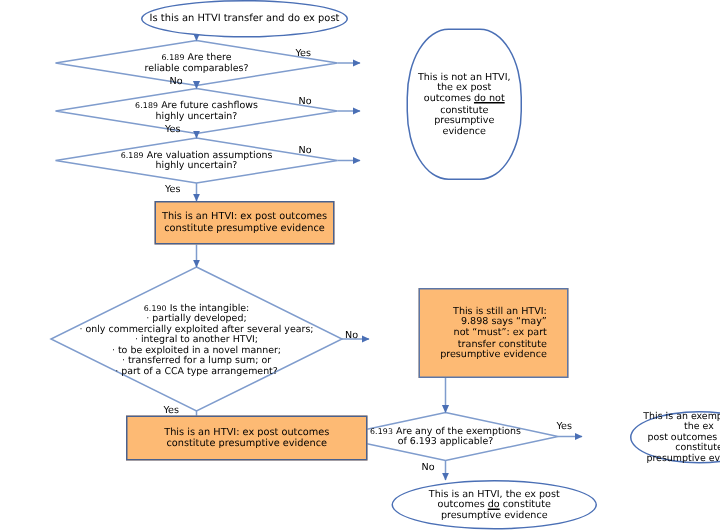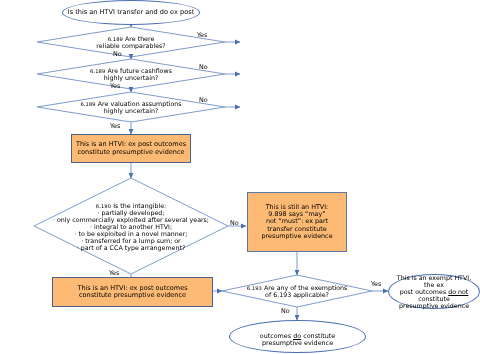--- a/index.html
+++ b/index.html
@@ -3,21 +3,21 @@
 <meta charset="utf-8">
 <style>
   html,body{margin:0;padding:0;background:#ffffff;}
   body{
     font-family:"DejaVu Sans", sans-serif;
     width:480px;height:354px;overflow:hidden;
   }
   #flow{position:relative;width:480px;height:354px;background:#fff;}
   svg#edges{position:absolute;left:0;top:0;width:480px;height:354px;}
 
-  .node{position:absolute;box-sizing:border-box;display:flex;align-items:center;justify-content:center;text-align:center;color:#000;}
+  .node{position:absolute;box-sizing:border-box;display:flex;align-items:center;justify-content:center;text-align:center;color:#000;margin-left:32px;}
   .node .txt{display:block;line-height:1.12;padding:0 2px;}
 
   
   .oval{border:1px solid #4a6fb5;border-radius:50%/50%;background:#fff;}
   .capsule{border:1px solid #4a6fb5;border-radius:28px/46px;background:#fff;}
   .rect{border:1px solid #5b76a8;background:#fdba74;}
   .rect.thick{border:1px solid #48618f;}
 
   
   .diamond-label{position:absolute;display:flex;align-items:center;justify-content:center;text-align:center;color:#000;}
@@ -100,20 +100,30 @@
   </div>
 
   <div class="diamond-label" style="left:46px;top:95px;width:170px;height:24px;font-size:6.3px;">
     <span class="txt">
       <span class="sec">6.189</span>
       <span>Are valuation assumptions</span><br>
       <span>highly uncertain?</span>
     </span>
   </div>
 
+  <div class="node capsule" style="left:239px;top:19px;width:77px;height:101px;font-size:6.4px;">
+    <span class="txt">
+      <span>This is not an HTVI,</span><br>
+      <span>the ex post</span><br>
+      <span>outcomes </span><span class="u">do not</span><br>
+      <span>constitute</span><br>
+      <span>presumptive</span><br>
+      <span>evidence</span>
+    </span>
+  </div>
 
   <div class="node rect thick" style="left:71px;top:134px;width:120px;height:29px;font-size:6.5px;">
     <span class="txt">
       <span>This is an HTVI: ex post outcomes</span><br>
       <span>constitute presumptive evidence</span>
     </span>
   </div>
 
   <div class="diamond-label" style="left:14px;top:196px;width:234px;height:60px;font-size:6.3px;">
     <span class="txt">
@@ -121,21 +131,21 @@
       <span>Is the intangible:</span><br>
       <span class="blist">·   partially developed;</span>
       <span class="blist">·  only commercially exploited after several  years;</span>
       <span class="blist">·   integral to another HTVI;</span>
       <span class="blist">·   to be exploited in a novel manner;</span>
       <span class="blist">·   transferred for a lump sum; or</span>
       <span class="blist">·   part of a CCA type arrangement?</span>
     </span>
   </div>
 
-  <div class="node rect" style="left:247px;top:192px;width:100px;height:60px;font-size:6.4px;">
+  <div class="node rect" style="left:247px;top:192px;width:100px;height:60px;font-size:6.4px;text-align:right;">
     <span class="txt">
       <span>This is still an HTVI:</span><br>
       <span>9.898 says  “may”</span><br>
       <span>not “must”: ex part</span><br>
       <span>transfer constitute</span><br>
       <span>presumptive evidence</span>
     </span>
   </div>
 
   <div class="node rect thick" style="left:52px;top:277px;width:161px;height:30px;font-size:6.5px;">
@@ -156,21 +166,21 @@
   <div class="node oval" style="left:388px;top:274px;width:92px;height:35px;font-size:6.3px;">
     <span class="txt">
       <span>This is an exempt HTVI, the ex</span><br>
       <span>post outcomes </span><span class="u">do not</span><span> constitute</span><br>
       <span>presumptive evidence</span>
     </span>
   </div>
 
   <div class="node oval" style="left:229px;top:320px;width:137px;height:33px;font-size:6.4px;">
     <span class="txt">
-      <br>
+      <span>This is an HTVI, the ex post</span><br>
       <span>outcomes </span><span class="u">do</span><span> constitute</span><br>
       <span>presumptive evidence</span>
     </span>
   </div>
 
   <div class="edge-label" style="left:197px;top:31px;font-size:6.4px;">Yes</div>
   <div class="edge-label" style="left:113px;top:50px;font-size:6.4px;">No</div>
   <div class="edge-label" style="left:199px;top:63px;font-size:6.4px;">No</div>
   <div class="edge-label" style="left:110px;top:82px;font-size:6.4px;">Yes</div>
   <div class="edge-label" style="left:199px;top:96px;font-size:6.4px;">No</div>

